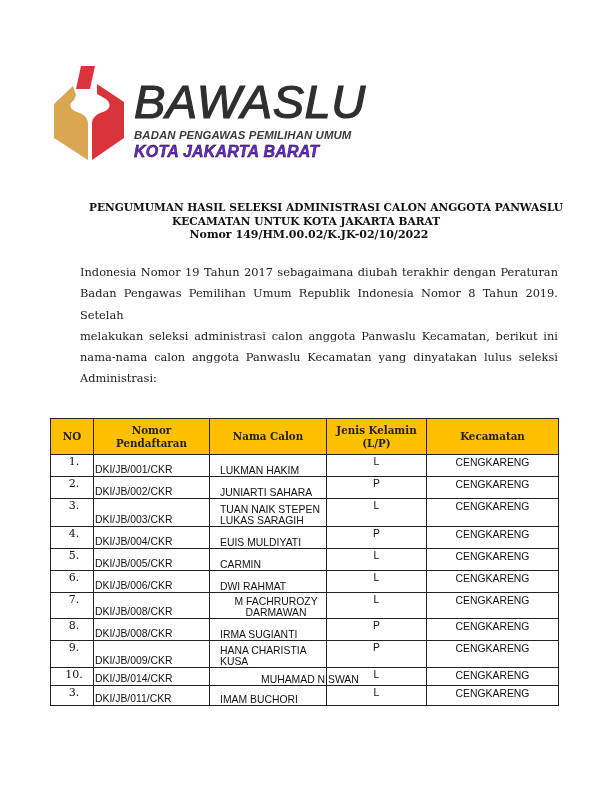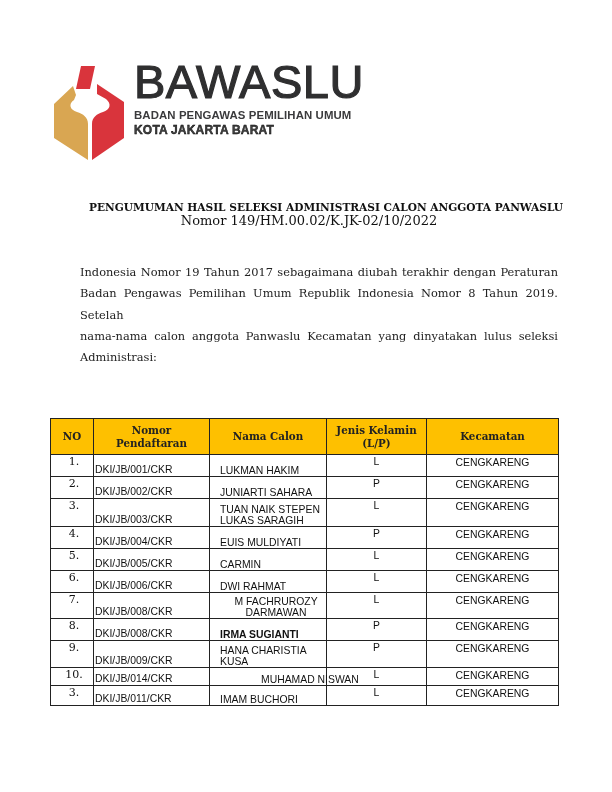--- a/index.html
+++ b/index.html
@@ -1,26 +1,26 @@
 <!DOCTYPE html>
 <html><head>
 <meta charset="utf-8">
 <style>
   html, body { margin: 0; padding: 0; background: #ffffff; }
   body { width: 612px; height: 792px; position: relative; overflow: hidden; color: #111; }
   .logo { position: absolute; left: 52px; top: 62px; width: 80px; height: 100px; }
-  .brand { position: absolute; left: 134px; top: 60px; font-family: "Liberation Sans", sans-serif; }
+  .brand { position: absolute; left: 134px; top: 80px; font-family: "Liberation Sans", sans-serif; font-style: italic; }
   .brand-name { font-size: 47px; font-weight: 400; color: #2f2f30; letter-spacing: 0.5px; line-height: 44px; -webkit-text-stroke: 1.2px #2f2f30; }
   .brand-sub { font-size: 11.4px; font-weight: 700; color: #3a3a3c; margin-top: 5px; letter-spacing: 0.1px; white-space: nowrap; }
-  .brand-city { font-size: 12px; font-weight: 900; color: #404040; margin-top: 2px; letter-spacing: 0.2px; white-space: nowrap; -webkit-text-stroke: 0.4px #000; }
+  .brand-city { font-size: 16px; font-weight: 900; color: #6d28d9; margin-top: 2px; letter-spacing: 0.2px; white-space: nowrap; -webkit-text-stroke: 0.4px #000; }
 
   .title { position: absolute; left: 0; width: 612px; top: 200px; text-align: center; font-family: "DejaVu Serif", serif; }
   .title .l1, .title .l2 { font-size: 10.6px; font-weight: 700; line-height: 14px; white-space: nowrap; }
   .title .l1 { margin-left: 40px; }
-  .title .l3 { font-size: 13px; font-weight: 400; line-height: 14px; margin-left: 6px; }
+  .title .l3 { font-size: 11px; font-weight: 700; line-height: 14px; margin-left: 6px; }
 
   .para { position: absolute; left: 80px; width: 478px; top: 262px; font-family: "DejaVu Serif", serif; font-size: 11.4px; line-height: 21.3px; text-align: justify; text-align-last: justify; color: #222; }
   .para .last { text-align-last: left; }
 
   table.list { position: absolute; left: 50px; top: 418px; border-collapse: collapse; font-family: "Liberation Sans", sans-serif; font-size: 10.4px; }
   table.list th, table.list td { border: 1px solid #222; padding: 0; }
   table.list th { background: #fec000; font-family: "DejaVu Serif", serif; font-weight: 700; font-size: 10.3px; text-align: center; height: 35px; line-height: 12.5px; color: #222; }
   table.list td { vertical-align: top; position: relative; }
   .c-no { width: 42px; }
   .c-reg { width: 115px; }
@@ -46,26 +46,28 @@
 </svg>
 
 <div class="brand">
   <div class="brand-name">BAWASLU</div>
   <div class="brand-sub">BADAN PENGAWAS PEMILIHAN UMUM</div>
   <div class="brand-city">KOTA JAKARTA BARAT</div>
 </div>
 
 <div class="title">
   <div class="l1">PENGUMUMAN HASIL SELEKSI ADMINISTRASI CALON ANGGOTA PANWASLU</div>
+  <div class="l2">KECAMATAN UNTUK KOTA JAKARTA BARAT</div>
   <div class="l3">Nomor 149/HM.00.02/K.JK-02/10/2022</div>
 </div>
 
 <div class="para">
   <div>Indonesia Nomor 19 Tahun 2017 sebagaimana diubah terakhir dengan Peraturan</div>
   <div>Badan Pengawas Pemilihan Umum Republik Indonesia Nomor 8 Tahun 2019. Setelah</div>
+  <div>melakukan seleksi administrasi calon anggota Panwaslu Kecamatan, berikut ini</div>
   <div>nama-nama calon anggota Panwaslu Kecamatan yang dinyatakan lulus seleksi</div>
   <div class="last">Administrasi:</div>
 </div>
 
 <table class="list">
   <thead>
     <tr>
       <th class="c-no">NO</th>
       <th class="c-reg">
         <div>Nomor</div>
@@ -199,21 +201,21 @@
           <span class="kec">CENGKARENG</span>
         </td>
       </tr>
       <tr style="height: 21px;">
         <td style="height: 21px;">
           <span class="no">8.</span>
         </td>
         <td style="height: 21px;">
           <span class="reg">DKI/JB/008/CKR</span>
         </td>
-        <td style="height: 21px; font-weight: bold;">
+        <td style="height: 21px;">
           <span class="name" style="width: 112px; white-space: normal;">IRMA SUGIANTI</span>
         </td>
         <td style="height: 21px;">
           <span class="sex">P</span>
         </td>
         <td style="height: 21px;">
           <span class="kec">CENGKARENG</span>
         </td>
       </tr>
       <tr style="height: 26px;">

